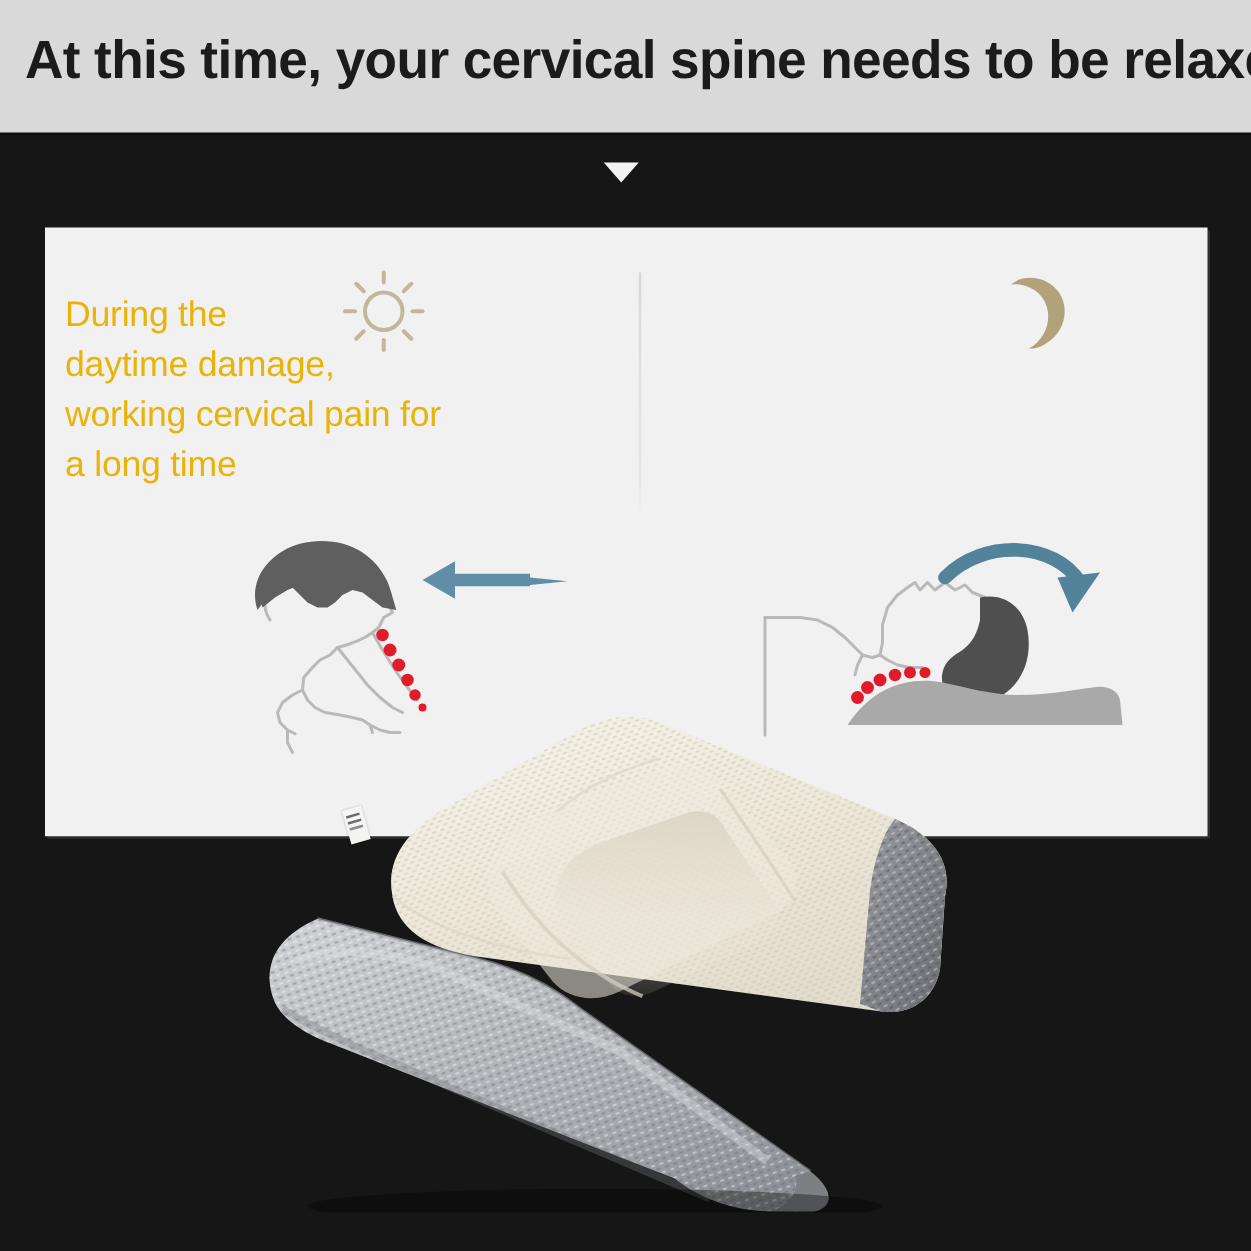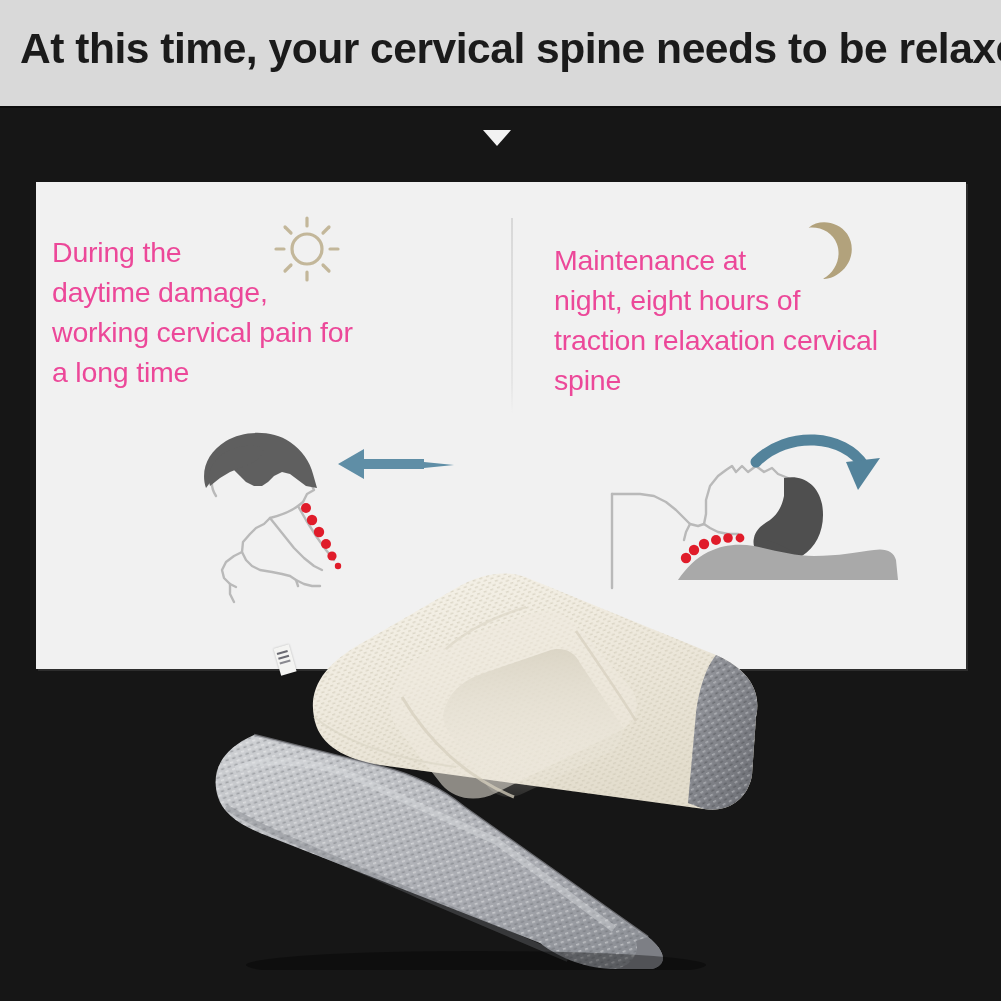--- a/index.html
+++ b/index.html
@@ -48,21 +48,21 @@
     overflow:hidden;
   }
   .panel-divider{
     position:absolute;left:511px;top:218px;width:2px;height:195px;
     background:linear-gradient(to bottom,#d8d8d8,#e6e6e6 85%,#f1f1f1);
   }
 
   
   .copy{
     position:absolute;
-    color:#ec4899;
+    color:#eab308;
     font-size:28.5px;
     line-height:40px;
     font-family:"Liberation Sans", sans-serif;
     white-space:pre-line;
     letter-spacing:-0.2px;
   }
   .copy-left{left:52px;top:232px;width:400px;}
   .copy-right{left:554px;top:240px;width:400px;}
 
   
@@ -117,24 +117,20 @@
   </svg>
 
   <svg class="moon-icon" viewBox="0 0 62 62">
     <path d="M44 4 C30 6 19 18 19 32 C19 44 28 54 40 57 C27 62 10 53 6 38 C2 22 13 6 30 3 C34 2 40 2 44 4 Z" transform="rotate(160 31 31)" fill="#b2a27c"></path>
   </svg>
 
   <div class="copy copy-left">During the
 daytime damage,
 working cervical pain for
 a long time</div>
-  <div class="copy copy-right">Maintenance at
-night, eight hours of
-traction relaxation cervical
- spine</div>
 
   <svg class="illus illus-left" viewBox="0 0 300 220">
 
     <g fill="none" stroke="#b9b9b9" stroke-width="2.4" stroke-linejoin="round" stroke-linecap="round">
       <path d="M30 72 C22 60 26 44 38 34 C52 23 76 18 94 24 C108 29 118 40 121 52
                L128 66 L121 70 L117 78 L112 82
                C104 88 92 92 84 94 L78 100 L70 104 L64 110
                L57 118 L56 128 L60 136 L66 142 L74 146 L86 148 L96 150
                L104 152 L110 156 L112 162"></path>
       <path d="M56 128 L48 132 L40 138 L36 146 L38 154 L44 160 L50 163"></path>

